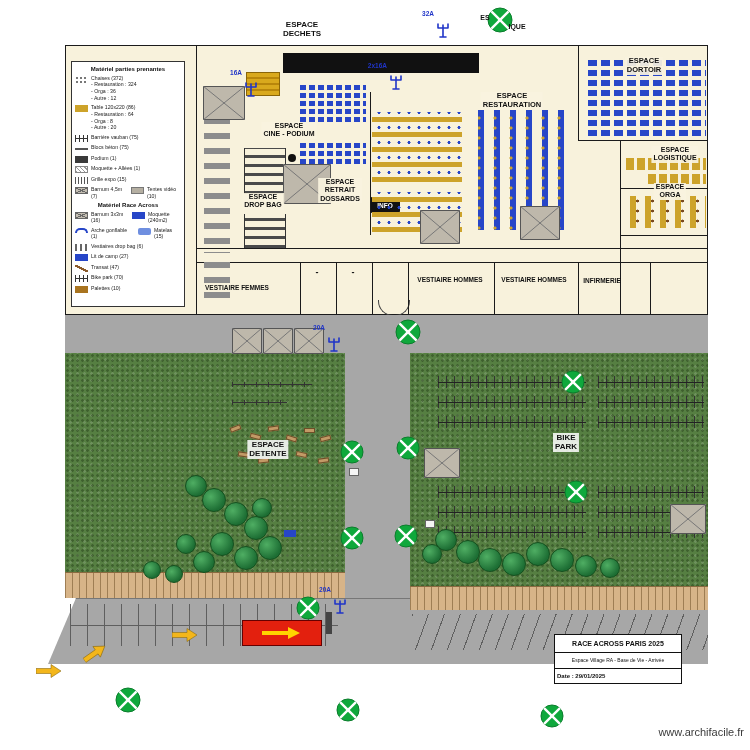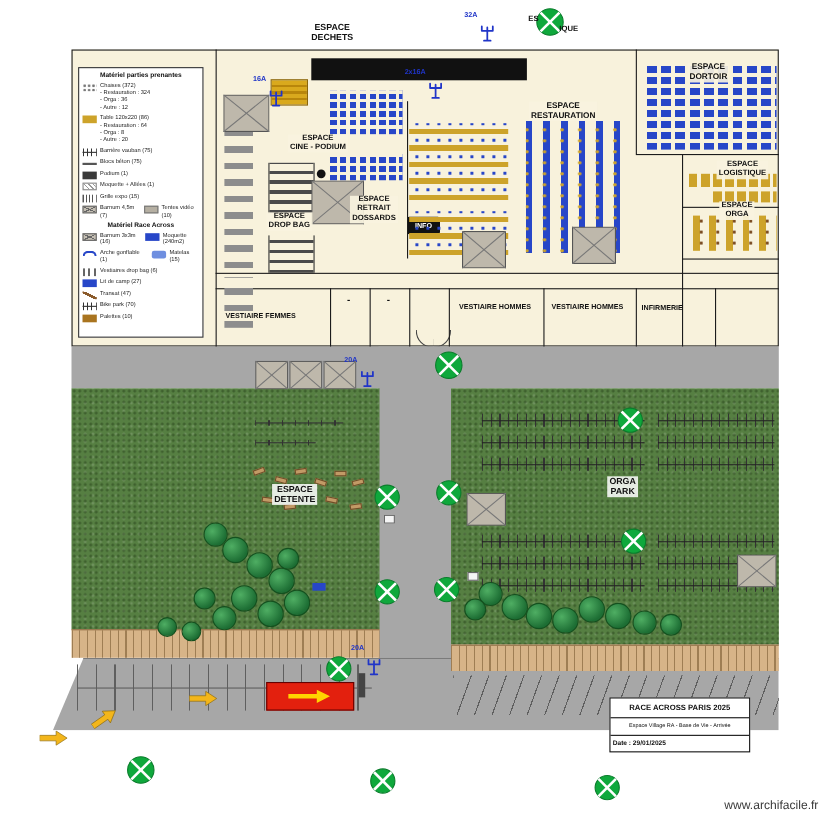--- a/index.html
+++ b/index.html
@@ -472,15 +472,15 @@
     <div class="lbl bg-cream" style="left: 263px; top: 193px; font-size: 7px;">ESPACE
 DROP BAG</div>
     <div class="lbl" style="left: 237px; top: 284px; font-size: 6.5px;">VESTIAIRE FEMMES</div>
     <div class="lbl" style="left: 450px; top: 276px; font-size: 6.5px;">VESTIAIRE HOMMES</div>
     <div class="lbl" style="left: 534px; top: 276px; font-size: 6.5px;">VESTIAIRE HOMMES</div>
     <div class="lbl" style="left: 602px; top: 277px; font-size: 6.5px;">INFIRMERIE</div>
     <div class="lbl" style="left: 317px; top: 267px; font-size: 9px;">-</div>
     <div class="lbl" style="left: 353px; top: 267px; font-size: 9px;">-</div>
     <div class="lbl bg-white" style="left: 268px; top: 440px; font-size: 8px;">ESPACE
 DETENTE</div>
-    <div class="lbl bg-white" style="left: 566px; top: 433px; font-size: 8px;">ORGA
+    <div class="lbl bg-white" style="left: 566px; top: 433px; font-size: 8px;">BIKE
 PARK</div>
   </div>
 
 </body></html>

